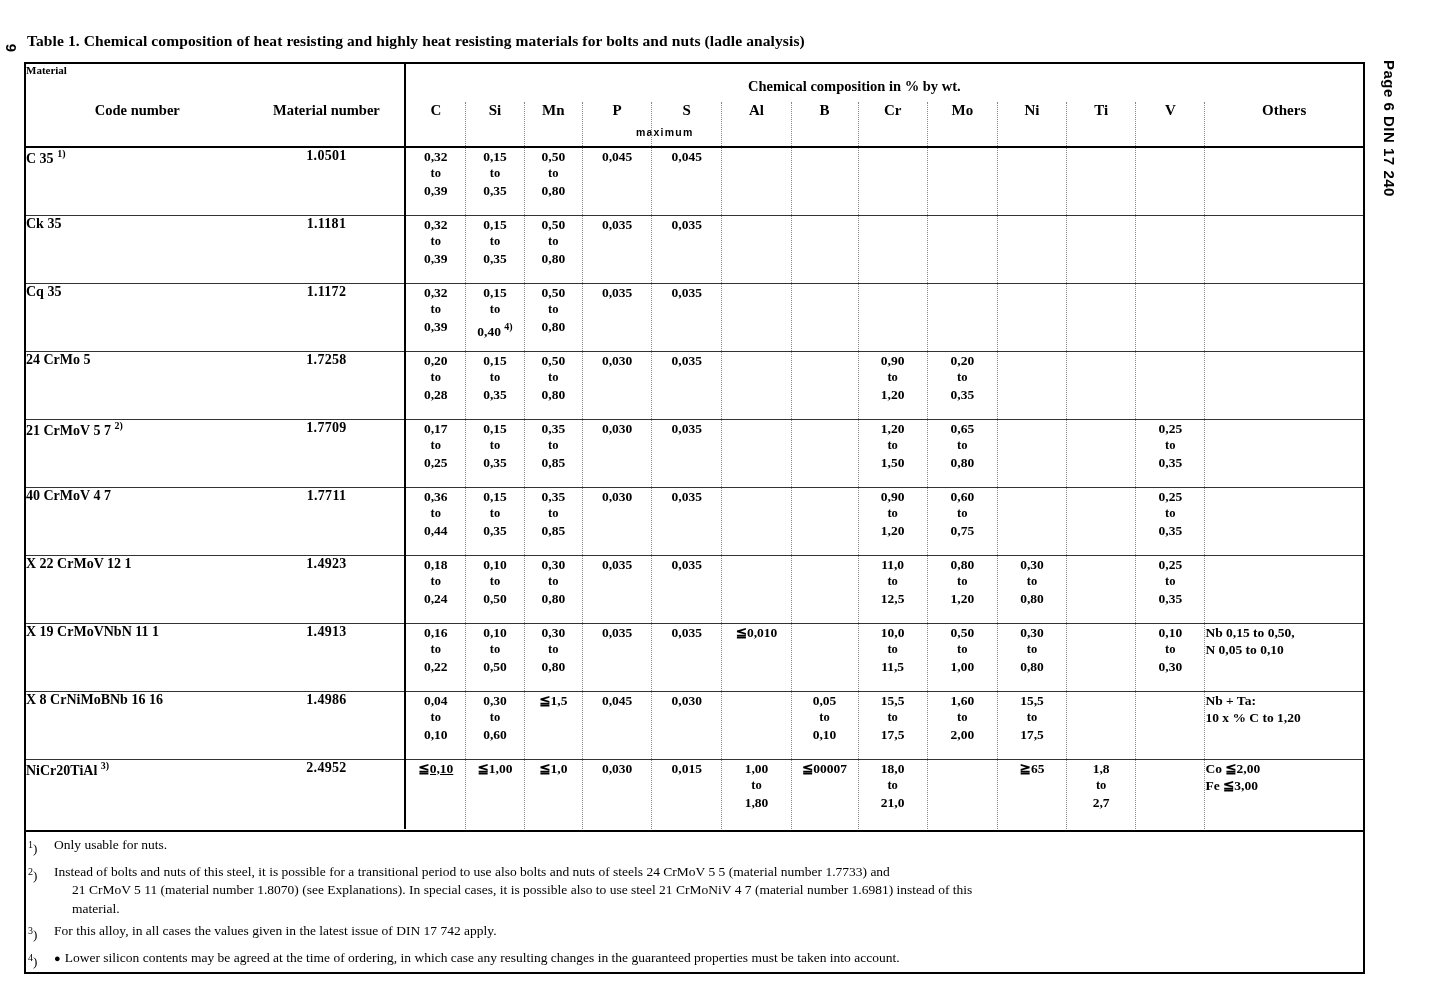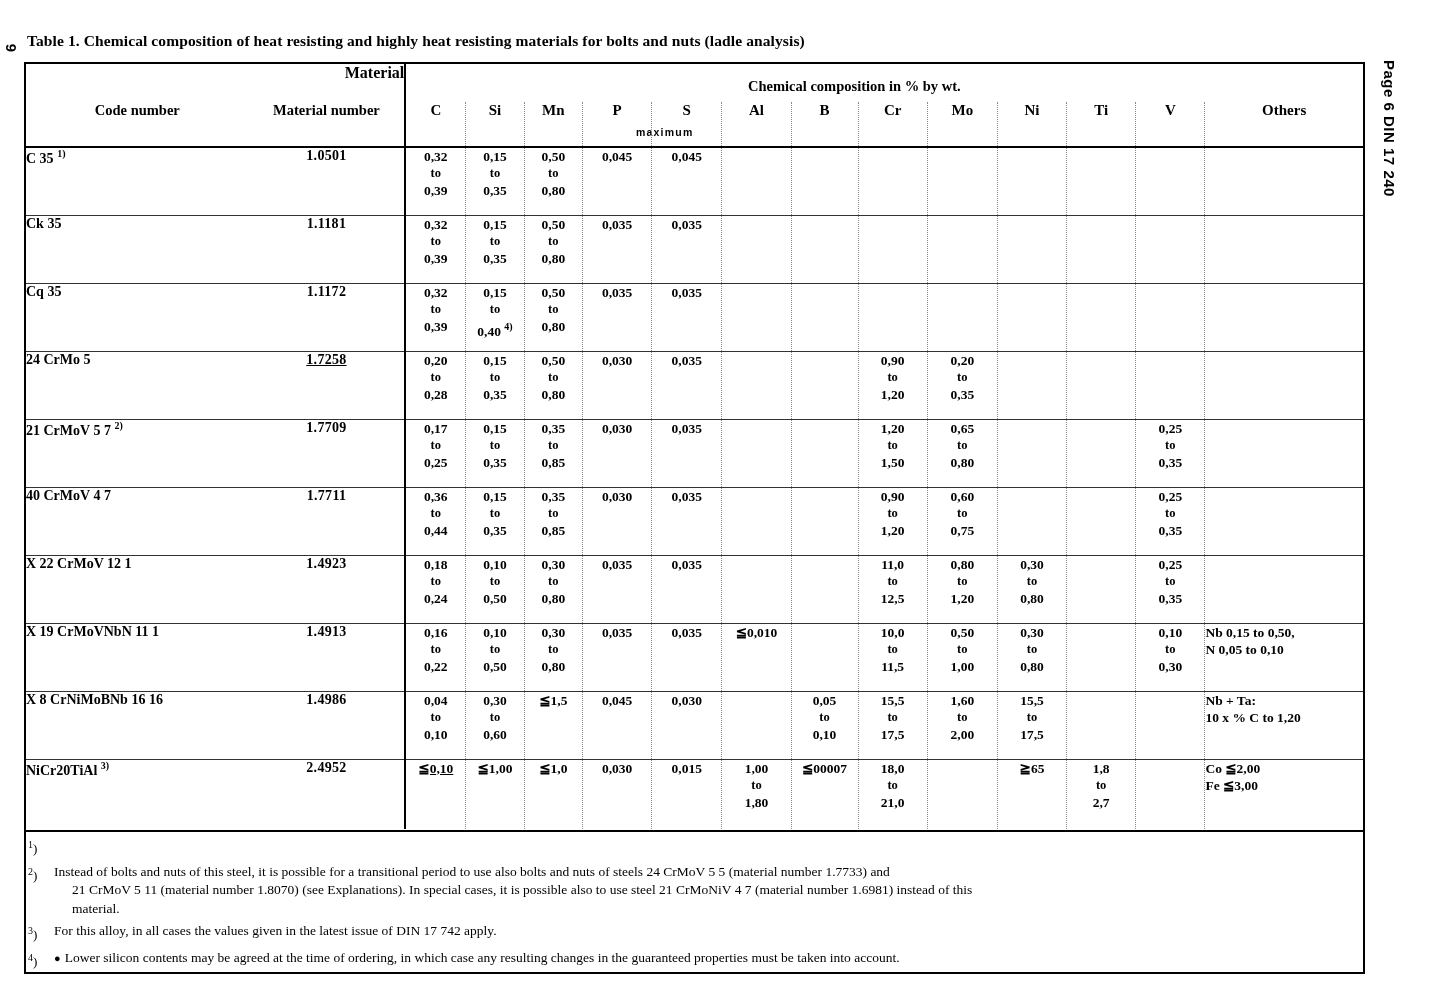--- a/index.html
+++ b/index.html
@@ -76,22 +76,22 @@
     font-weight: 700;
   }
   .br-thick { border-right: 2px solid #000; }
   .bb-thick { border-bottom: 2px solid #000; }
   .bl-thin  { border-left: 1px dotted #888; }
 
   
   #head-row-top td { height: 38px; }
   #head-row-sub td { height: 45px; }
   .hcell-material {
-    text-align: right;
-    font-size: 16px;
+    text-align: left;
+    font-size: 11px;
     padding-top: 8px;
   }
   .hsym {
     text-align: center;
     font-size: 15px;
     padding-top: 4px;
   }
   .hsub {
     text-align: center;
     font-size: 14.5px;
@@ -323,21 +323,21 @@
           <td class="cell-val bl-thin" style="border-top: 1px solid rgb(51, 51, 51);"></td>
           <td class="cell-val bl-thin" style="border-top: 1px solid rgb(51, 51, 51);"></td>
           <td class="cell-val bl-thin" style="border-top: 1px solid rgb(51, 51, 51);"></td>
           <td class="cell-val bl-thin" style="border-top: 1px solid rgb(51, 51, 51);"></td>
           <td class="cell-val bl-thin" style="border-top: 1px solid rgb(51, 51, 51);"></td>
           <td class="cell-val bl-thin" style="border-top: 1px solid rgb(51, 51, 51);"></td>
           <td class="cell-others bl-thin" style="border-top: 1px solid rgb(51, 51, 51);"></td>
         </tr>
         <tr class="data-row bb-thin-top">
           <td class="cell-code bt-sep" style="border-top: 1px solid rgb(51, 51, 51);">24 CrMo 5</td>
-          <td class="cell-matnum br-thick" style="border-top: 1px solid rgb(51, 51, 51); text-decoration: underline;">1.7258</td>
+          <td class="cell-matnum br-thick" style="border-top: 1px solid rgb(51, 51, 51);">1.7258</td>
           <td class="cell-val" style="border-top: 1px solid rgb(51, 51, 51);">
             <span class="rng">0,20</span>
             <span class="rng-mid">to</span>
             <span class="rng">0,28</span>
           </td>
           <td class="cell-val bl-thin" style="border-top: 1px solid rgb(51, 51, 51);">
             <span class="rng">0,15</span>
             <span class="rng-mid">to</span>
             <span class="rng">0,35</span>
           </td>
@@ -617,20 +617,21 @@
           </td>
         </tr>
       </tbody>
   </table>
 </div>
 
 <div id="footnote-sep"></div>
 <div id="footnotes">
     <div class="fn-row">
       <div class="fn-marker"><sup>1</sup>)</div>
+      <div class="fn-text">Only usable for nuts.</div>
     </div>
     <div class="fn-row">
       <div class="fn-marker"><sup>2</sup>)</div>
       <div class="fn-text">Instead of bolts and nuts of this steel, it is possible for a transitional period to use also bolts and nuts of steels 24 CrMoV 5 5 (material number 1.7733) and<span class="fn-indent" style="padding-left:18px">21 CrMoV 5 11 (material number 1.8070) (see Explanations). In special cases, it is possible also to use steel 21 CrMoNiV 4 7 (material number 1.6981) instead of this</span><span class="fn-indent" style="padding-left:18px">material.</span></div>
     </div>
     <div class="fn-row">
       <div class="fn-marker"><sup>3</sup>)</div>
       <div class="fn-text">For this alloy, in all cases the values given in the latest issue of DIN 17 742 apply.</div>
     </div>
     <div class="fn-row">

